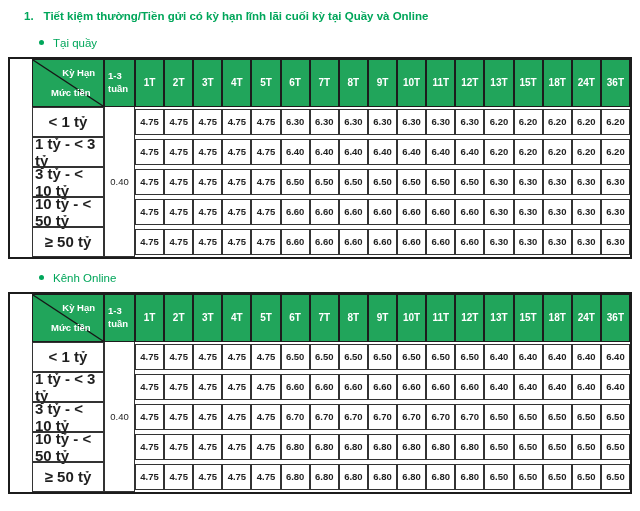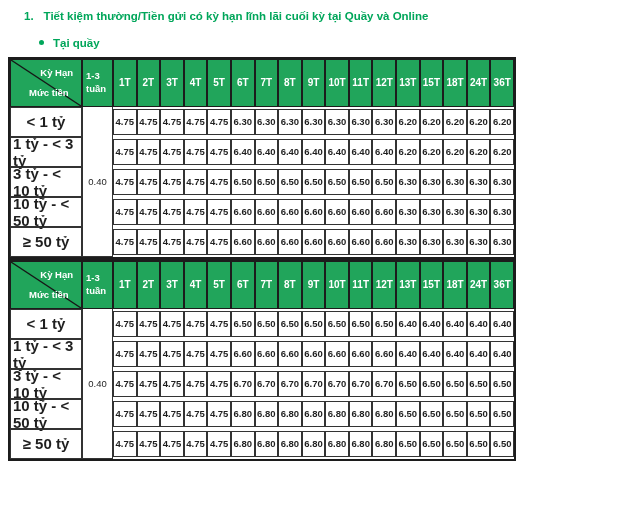--- a/index.html
+++ b/index.html
@@ -11,32 +11,33 @@
   }
   .page{padding:8px 8px 0 8px;}
 
   .title-row{
     display:flex;gap:10px;margin:2px 0 0 16px;
     color:var(--accent);font-weight:bold;font-size:11.5px;line-height:1.2;
   }
   .bullet-row{
     display:flex;align-items:center;gap:9px;
     margin:13px 0 8px 31px;
-    color:var(--accent);font-weight:bold;font-size:11.5px;
+    color:var(--accent);font-weight:normal;font-size:11.5px;
   }
   .bullet{width:5px;height:5px;border-radius:50%;background:var(--accent);flex:0 0 auto;}
 
   .rate-grid{
     display:grid;
-    width:508px;
+    width:624px;
     grid-template-columns:72px 31px repeat(17,1fr);
     grid-template-rows:48px repeat(5,30px);
     border:2px solid var(--bdark);
     background:#fff;
     box-sizing:border-box;
+    padding-left:22px;
   }
   .cell{
     display:flex;align-items:center;justify-content:center;
     box-sizing:border-box;min-width:0;
   }
   .head{
     background:var(--hgreen);color:#ffffff;font-weight:bold;font-size:10px;
     border:1px solid var(--bdark);
   }
   .corner{position:relative;}
@@ -187,20 +188,24 @@
       <div class="cell val">6.60</div>
       <div class="cell val">6.60</div>
       <div class="cell val">6.60</div>
       <div class="cell val">6.30</div>
       <div class="cell val">6.30</div>
       <div class="cell val">6.30</div>
       <div class="cell val">6.30</div>
       <div class="cell val">6.30</div>
     </div>
 
+  <div class="bullet-row">
+    <span class="bullet"></span>
+    <span>Kênh Online</span>
+  </div>
 
   <div class="rate-grid">
       <div class="cell head corner">
         <svg viewBox="0 0 100 100" preserveAspectRatio="none">
           <line x1="0" y1="0" x2="100" y2="100" stroke="#161616" stroke-width="1.3" vector-effect="non-scaling-stroke"></line>
         </svg>
         <span class="ch">Kỳ Hạn</span>
         <span class="cm">Mức tiền</span>
       </div>
       <div class="cell head week">1-3 tuần</div>

